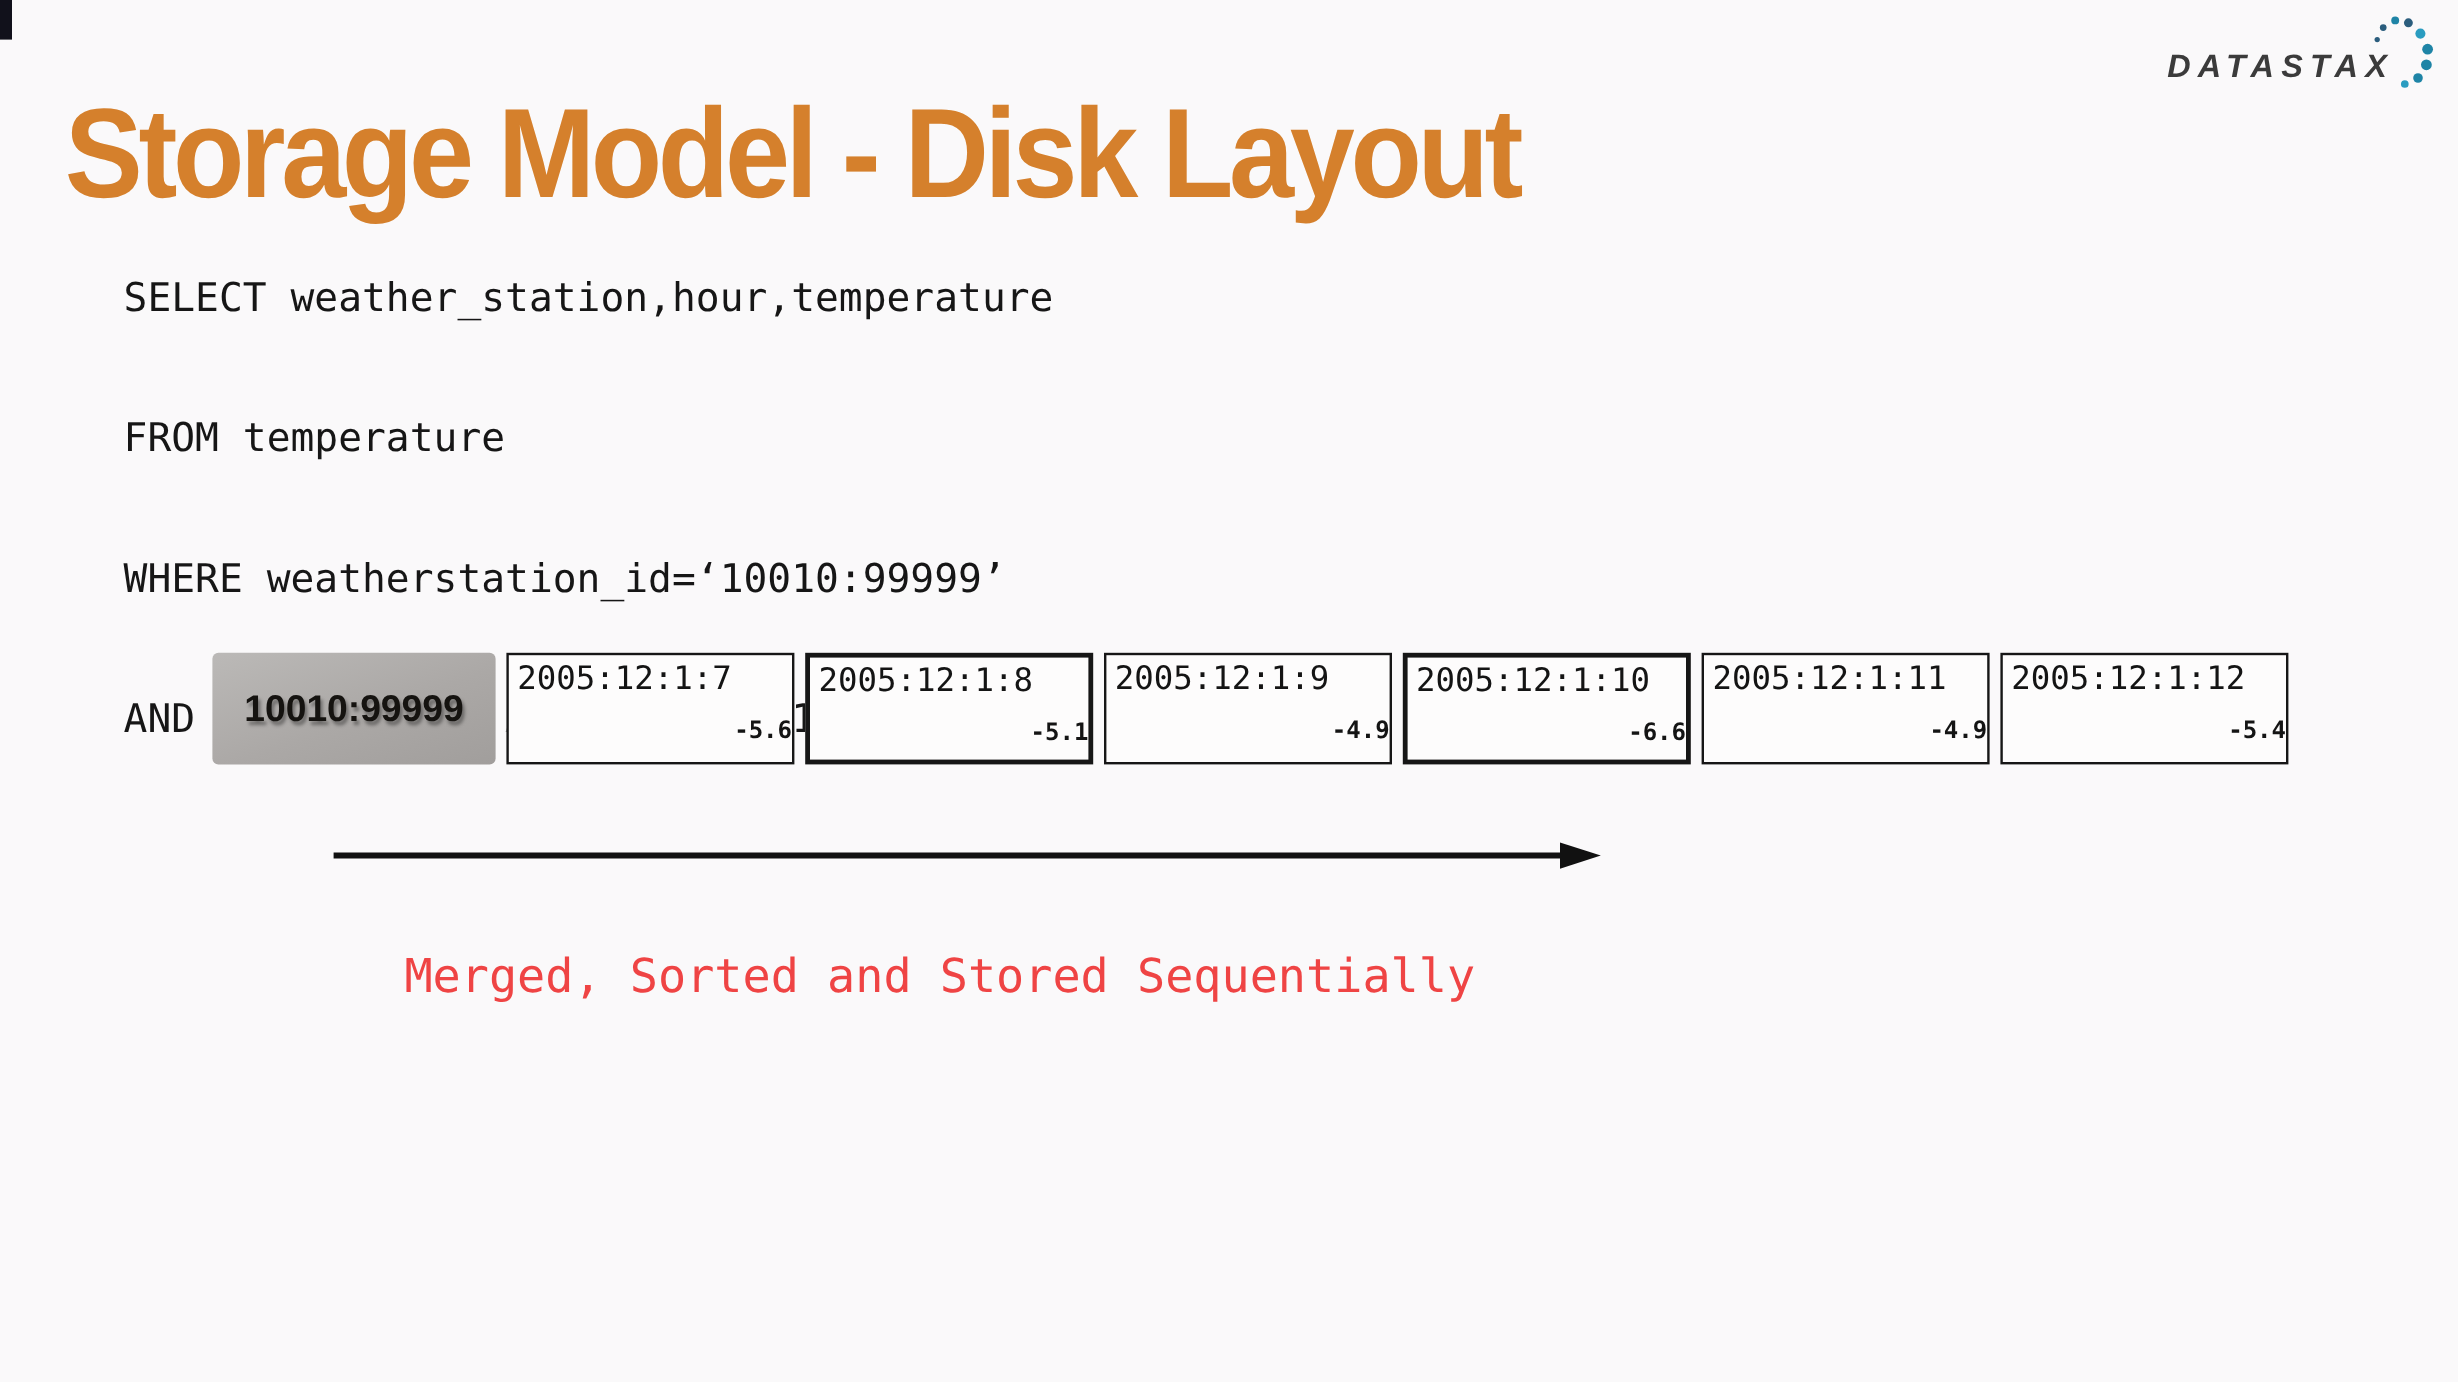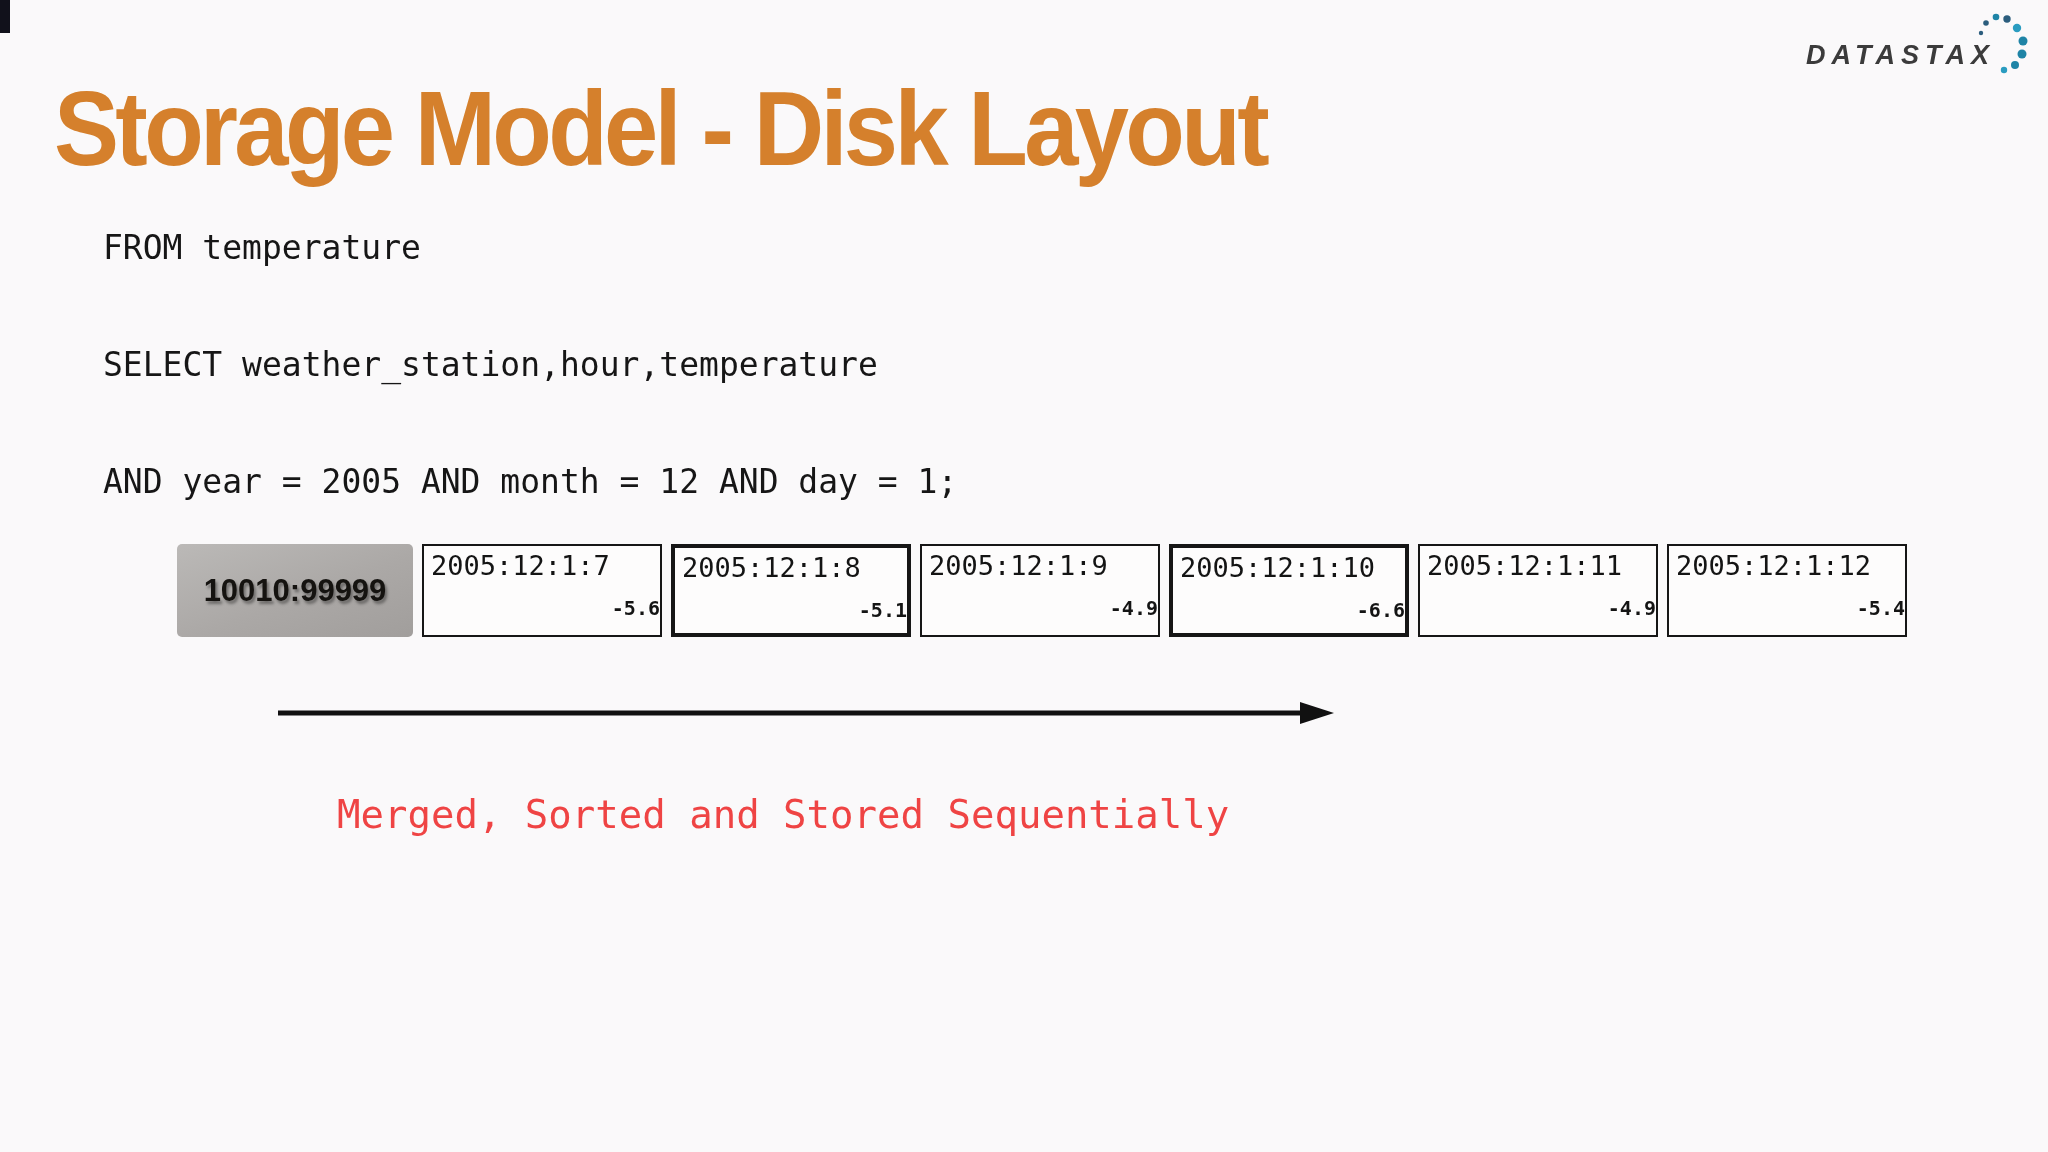--- a/index.html
+++ b/index.html
@@ -94,22 +94,23 @@
     <circle cx="33" cy="11" r="3.3" fill="#1e84a6"></circle>
     <circle cx="44" cy="13" r="3.7" fill="#2b5d7d"></circle>
     <circle cx="54" cy="22" r="4.2" fill="#2a9cc0"></circle>
     <circle cx="60" cy="35" r="4.5" fill="#1e84a6"></circle>
     <circle cx="59" cy="48" r="4.5" fill="#1e84a6"></circle>
     <circle cx="52" cy="59" r="4.0" fill="#1e84a6"></circle>
     <circle cx="41" cy="64" r="3.2" fill="#2a9cc0"></circle>
   </svg>
 
   <div class="sql-block">
+    <div>SELECT weather_station,hour,temperature</div>
     <div>FROM temperature</div>
-    <div>SELECT weather_station,hour,temperature</div>
+    <div>WHERE weatherstation_id=‘10010:99999’</div>
     <div>AND year = 2005 AND month = 12 AND day = 1;</div>
   </div>
 
   <div class="cell-row">
     <div class="partition-key">10010:99999</div>
 
     <div class="cell">
       <span class="hour">2005:12:1:7</span>
       <span class="temp">-5.6</span>
     </div>

